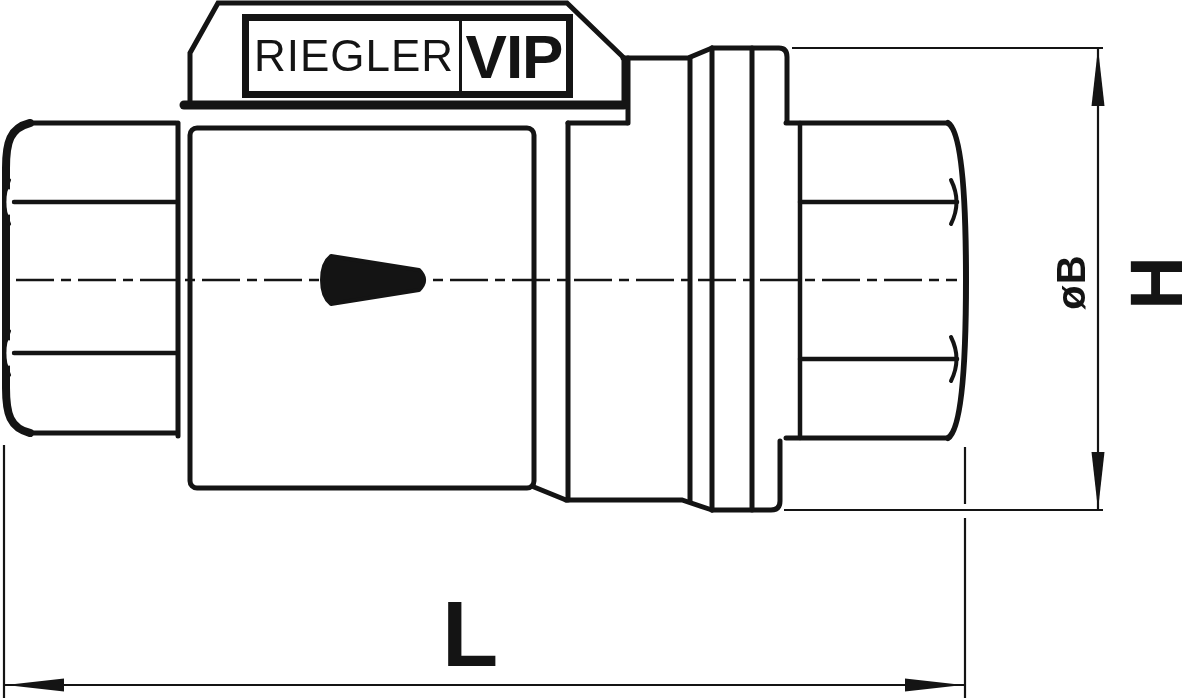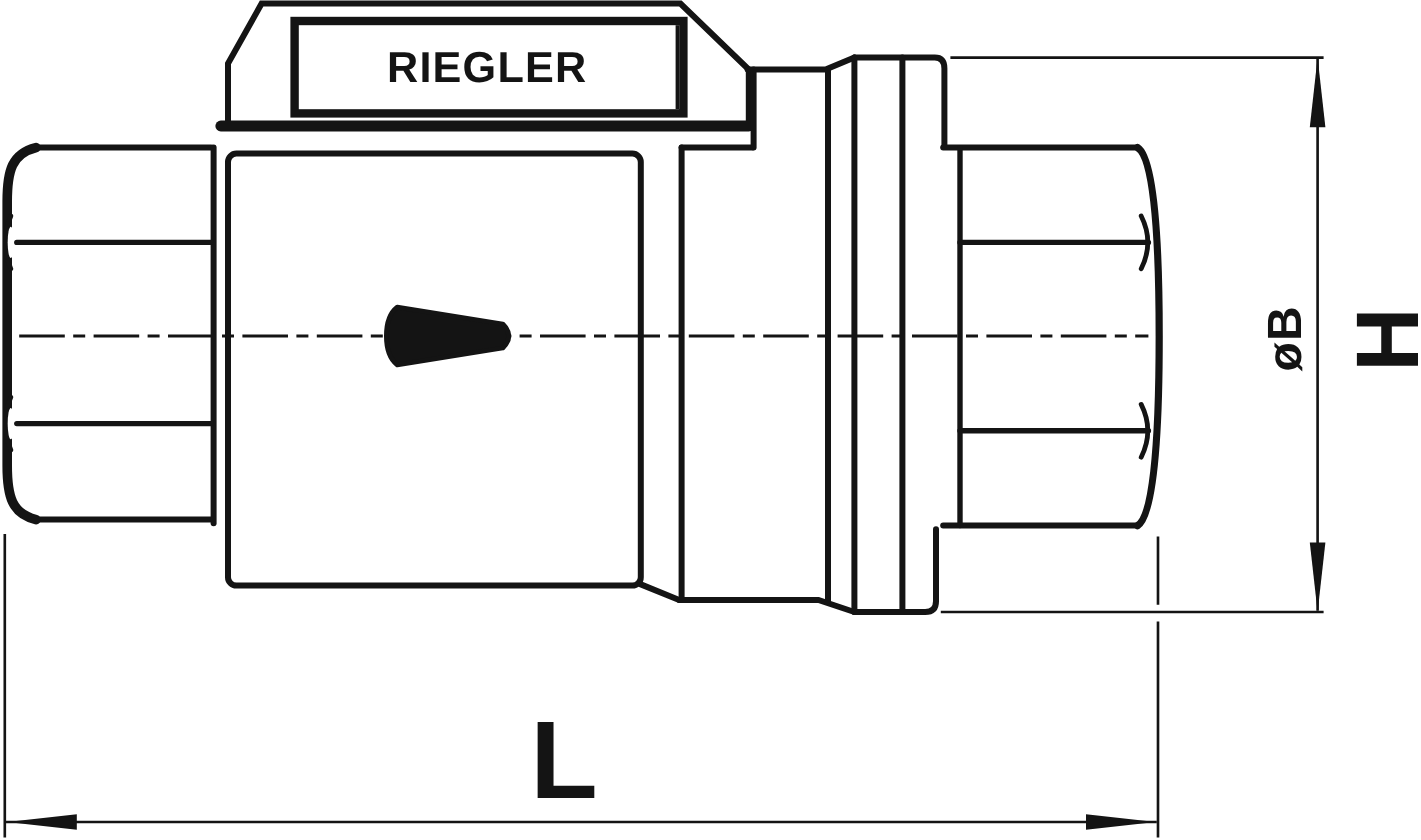--- a/index.html
+++ b/index.html
@@ -11,21 +11,21 @@
     font-family:"Liberation Sans", sans-serif;
   }
   #lineart{position:absolute;left:0;top:0;}
   .label-plate{
     position:absolute;left:242px;top:14px;width:331px;height:84px;
     border:7px solid #141414;background:#fff;
     display:flex;align-items:stretch;box-sizing:border-box;
   }
   .brand-cell{
     flex:1;display:flex;align-items:center;justify-content:center;
-    font-weight:bold;font-size:36px;letter-spacing:1px;color:#141414;
+    font-weight:normal;font-size:44px;letter-spacing:1px;color:#141414;
   }
   .plate-divider{width:3px;background:#141414;}
   .series-cell{
     width:104px;display:flex;align-items:center;justify-content:center;
     font-weight:bold;font-size:62px;letter-spacing:-1px;color:#141414;
   }
   .dim-label{
     position:absolute;color:#141414;font-weight:bold;
     display:flex;align-items:center;justify-content:center;
   }
@@ -113,19 +113,20 @@
       <polygon points="6,685 64,678.5 64,691.5"></polygon>
       <polygon points="963,685 905,678.5 905,691.5"></polygon>
       <polygon points="1098,48 1091.5,106 1104.5,106"></polygon>
       <polygon points="1098,510 1091.5,452 1104.5,452"></polygon>
     </g>
   </svg>
 
   <div class="label-plate">
     <div class="brand-cell">RIEGLER</div>
     <div class="plate-divider"></div>
+    <div class="series-cell">VIP</div>
   </div>
 
   <div class="dim-label dim-L">L</div>
   <div class="dim-label dim-B">øB</div>
   <div class="dim-label dim-H">H</div>
 
 </div>
 
 </body></html>

